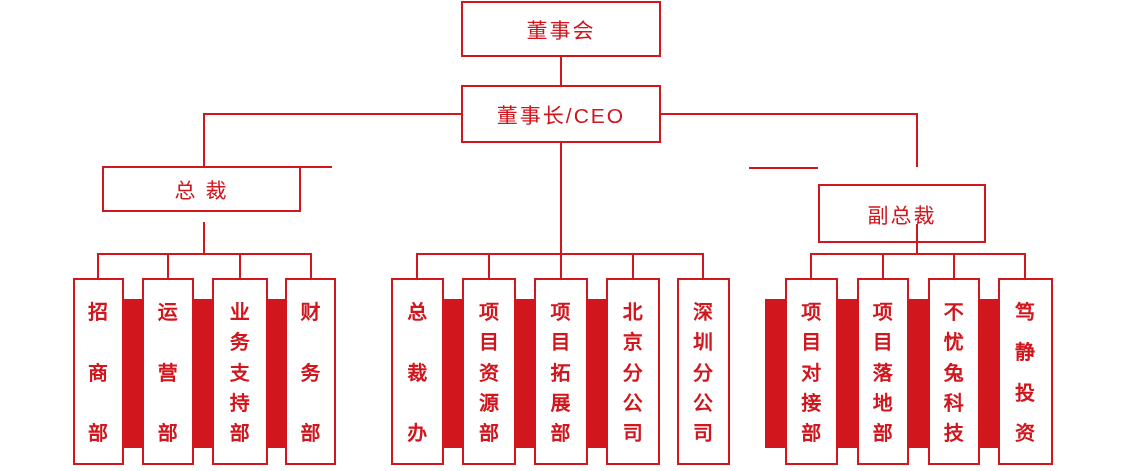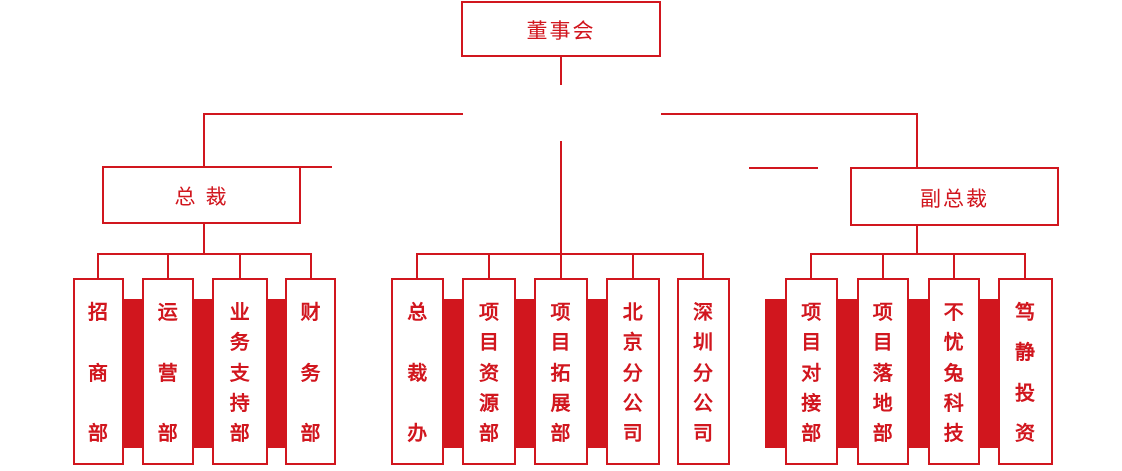--- a/index.html
+++ b/index.html
@@ -24,22 +24,23 @@
   }
   .vchar { display:block; }
   .vfill { background:var(--red); margin:21px 0 17px; }
   .vgap  { background:transparent; }
 </style>
 </head>
 <body>
 
 <div class="stage">
   <div class="node" style="left:461px;top:1px;width:200px;height:56px;">董事会</div>
-  <div class="node" style="left:102px;top:166px;width:199px;height:58px;">总 裁</div>
-  <div class="node" style="left:818px;top:167px;width:209px;height:59px;margin-left:32px;">副总裁</div>
+  <div class="node" style="left:461px;top:85px;width:200px;height:58px;">董事长/CEO</div>
+  <div class="node" style="left:102px;top:166px;width:199px;height:46px;">总 裁</div>
+  <div class="node" style="left:818px;top:184px;width:168px;height:59px;">副总裁</div>
 
   <div id="lines">
       <div class="line" style="left: 560px; top: 57px; width: 2px; height: 28px;"></div>
       <div class="line" style="left: 203px; top: 113px; width: 260px; height: 2px;"></div>
       <div class="line" style="left: 661px; top: 113px; width: 255px; height: 2px;"></div>
       <div class="line" style="left: 203px; top: 113px; width: 2px; height: 53px;"></div>
       <div class="line" style="left: 916px; top: 113px; width: 2px; height: 54px;"></div>
       <div class="line" style="left: 299px; top: 166px; width: 33px; height: 2px;"></div>
       <div class="line" style="left: 749px; top: 167px; width: 69px; height: 2px;"></div>
       <div class="line" style="left: 203px; top: 222px; width: 2px; height: 33px;"></div>

